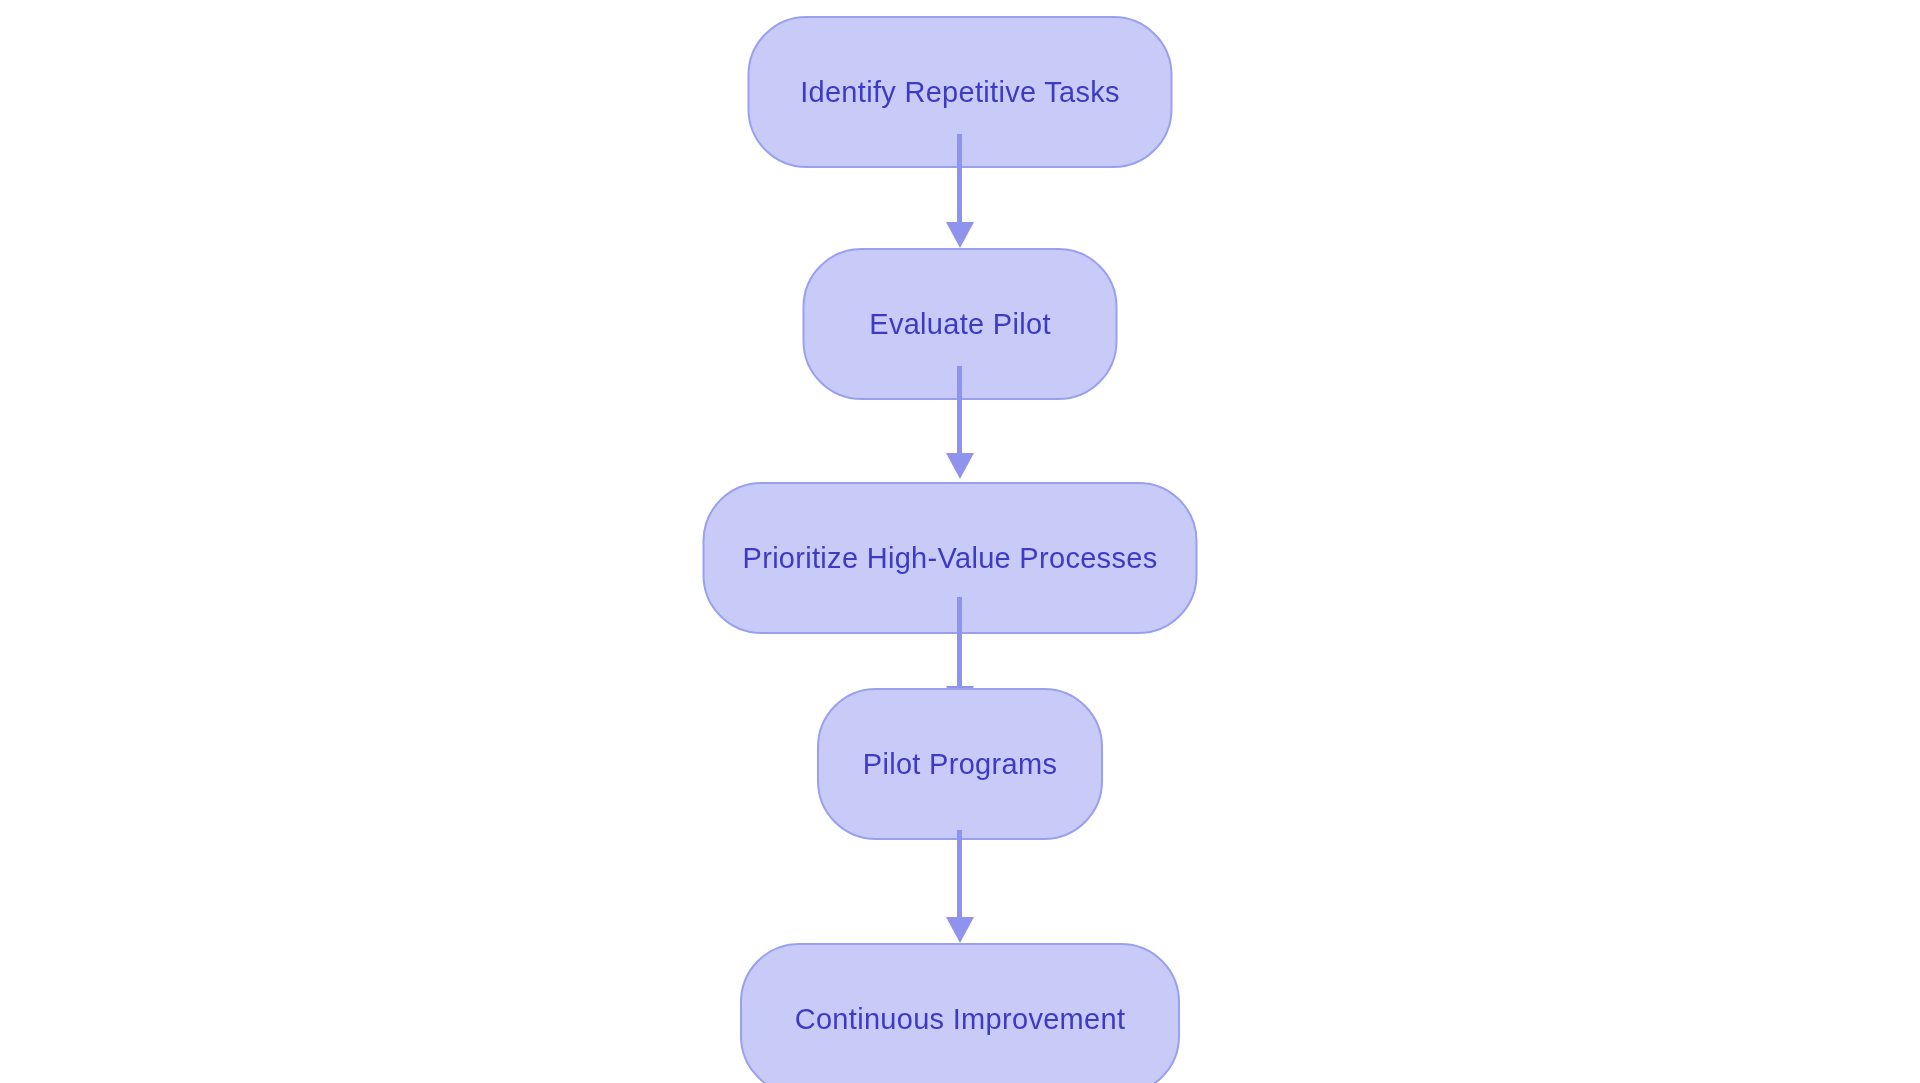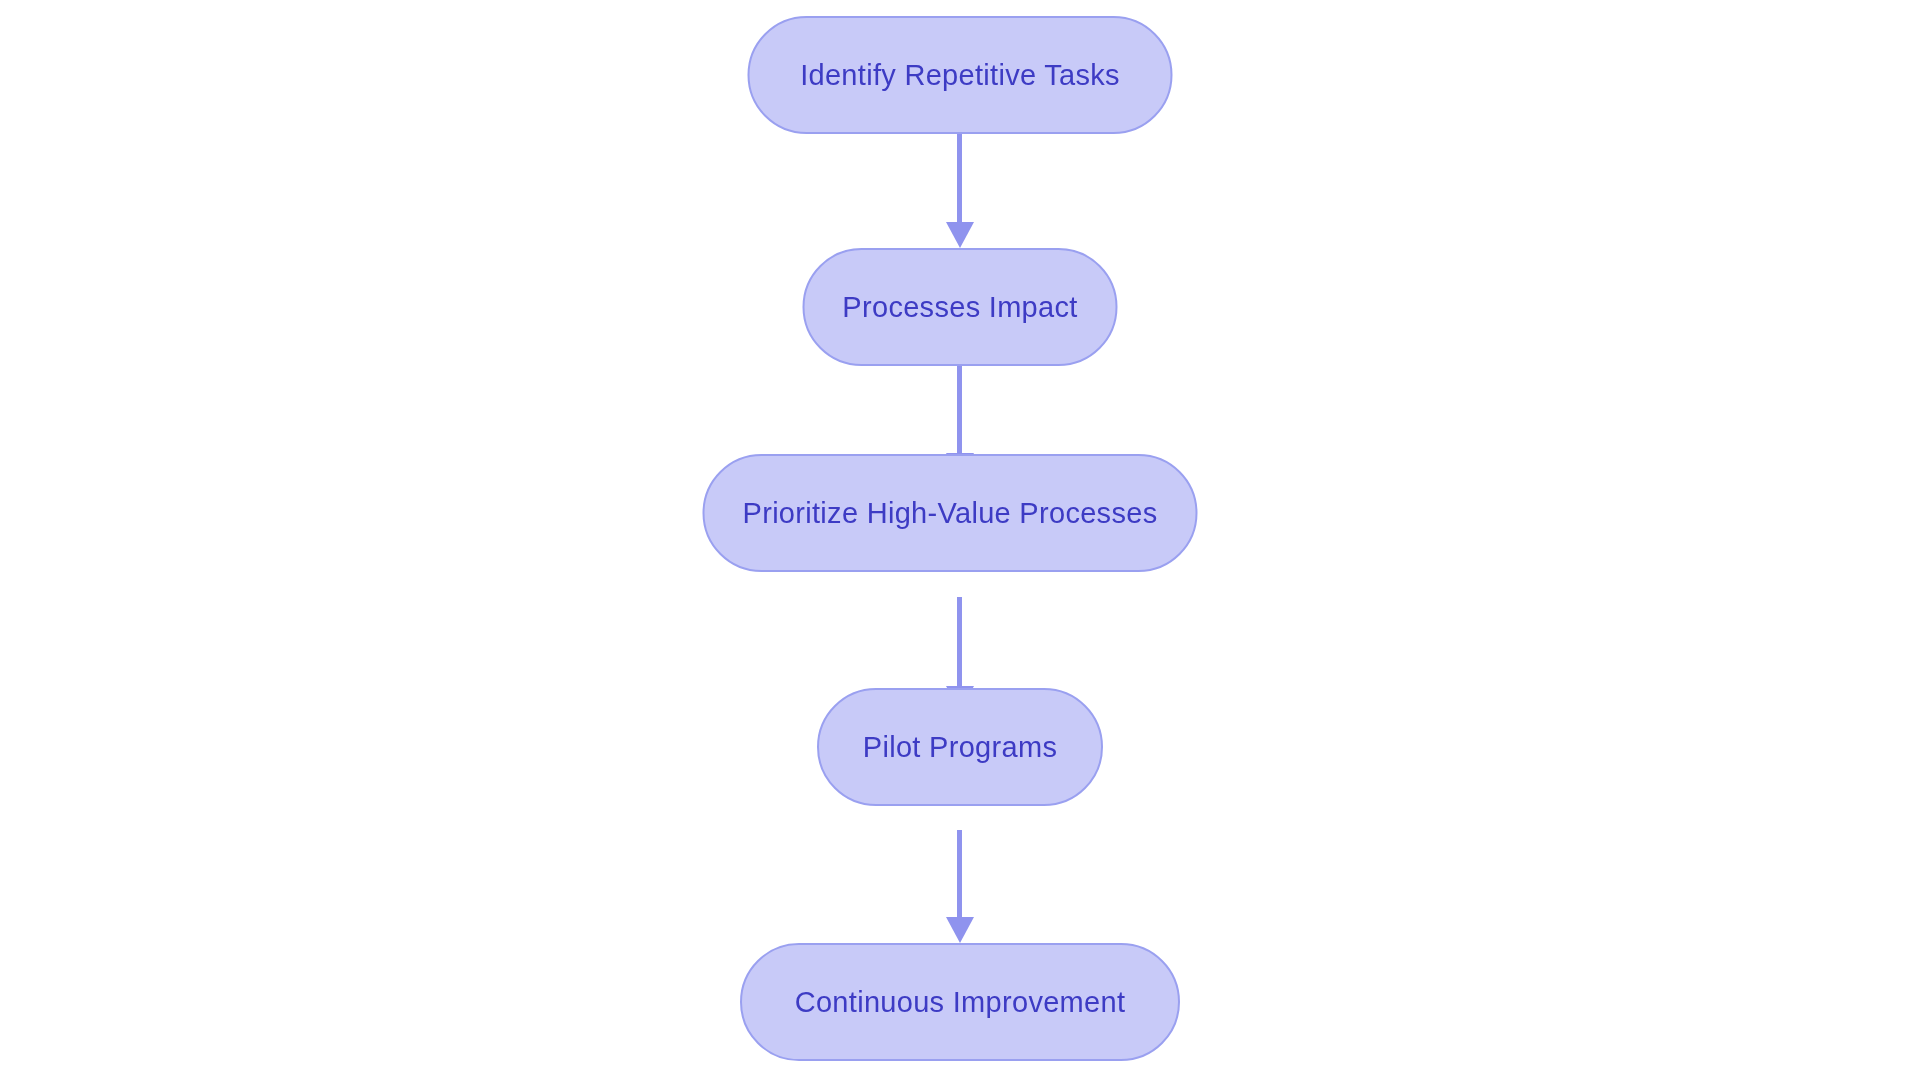--- a/index.html
+++ b/index.html
@@ -12,37 +12,37 @@
     position: relative;
     width: 1920px;
     height: 1083px;
     background: #ffffff;
     overflow: hidden;
   }
   .node {
     position: absolute;
     left: 50%;
     transform: translateX(-50%);
-    height: 118px;
+    height: 152px;
     box-sizing: border-box;
     background: #c8caf8;
     border: 2px solid #9aa0f0;
     border-radius: 59px;
     display: flex;
     align-items: center;
     justify-content: center;
     color: #3d3bc4;
     font-size: 29px;
     letter-spacing: 0.3px;
     white-space: nowrap;
     text-align: center;
   }
   .n0 { top: 16px;  width: 425px; }
   .n1 { top: 248px; width: 315px; }
-  .n2 { top: 454px; width: 495px; margin-left: -10px; }
+  .n2 { top: 482px; width: 495px; margin-left: -10px; }
   .n3 { top: 688px; width: 286px; }
   .n4 { top: 943px; width: 440px; text-align: center; }
 
   .arrow-stem {
     position: absolute;
     left: 957px;
     width: 5px;
     background: #8f93ee;
   }
   .arrow-head {
@@ -69,21 +69,21 @@
 <div class="canvas">
 
   <div class="node n0">
     <span>Identify Repetitive Tasks</span>
   </div>
 
   <div class="arrow-stem a0-stem"></div>
   <div class="arrow-head a0-head"></div>
 
   <div class="node n1">
-    <span>Processes Impact</span>
+    <span>Evaluate Pilot</span>
   </div>
 
   <div class="arrow-stem a1-stem"></div>
   <div class="arrow-head a1-head"></div>
 
   <div class="node n2">
     <span>Prioritize High-Value Processes</span>
   </div>
 
   <div class="arrow-stem a2-stem"></div>

